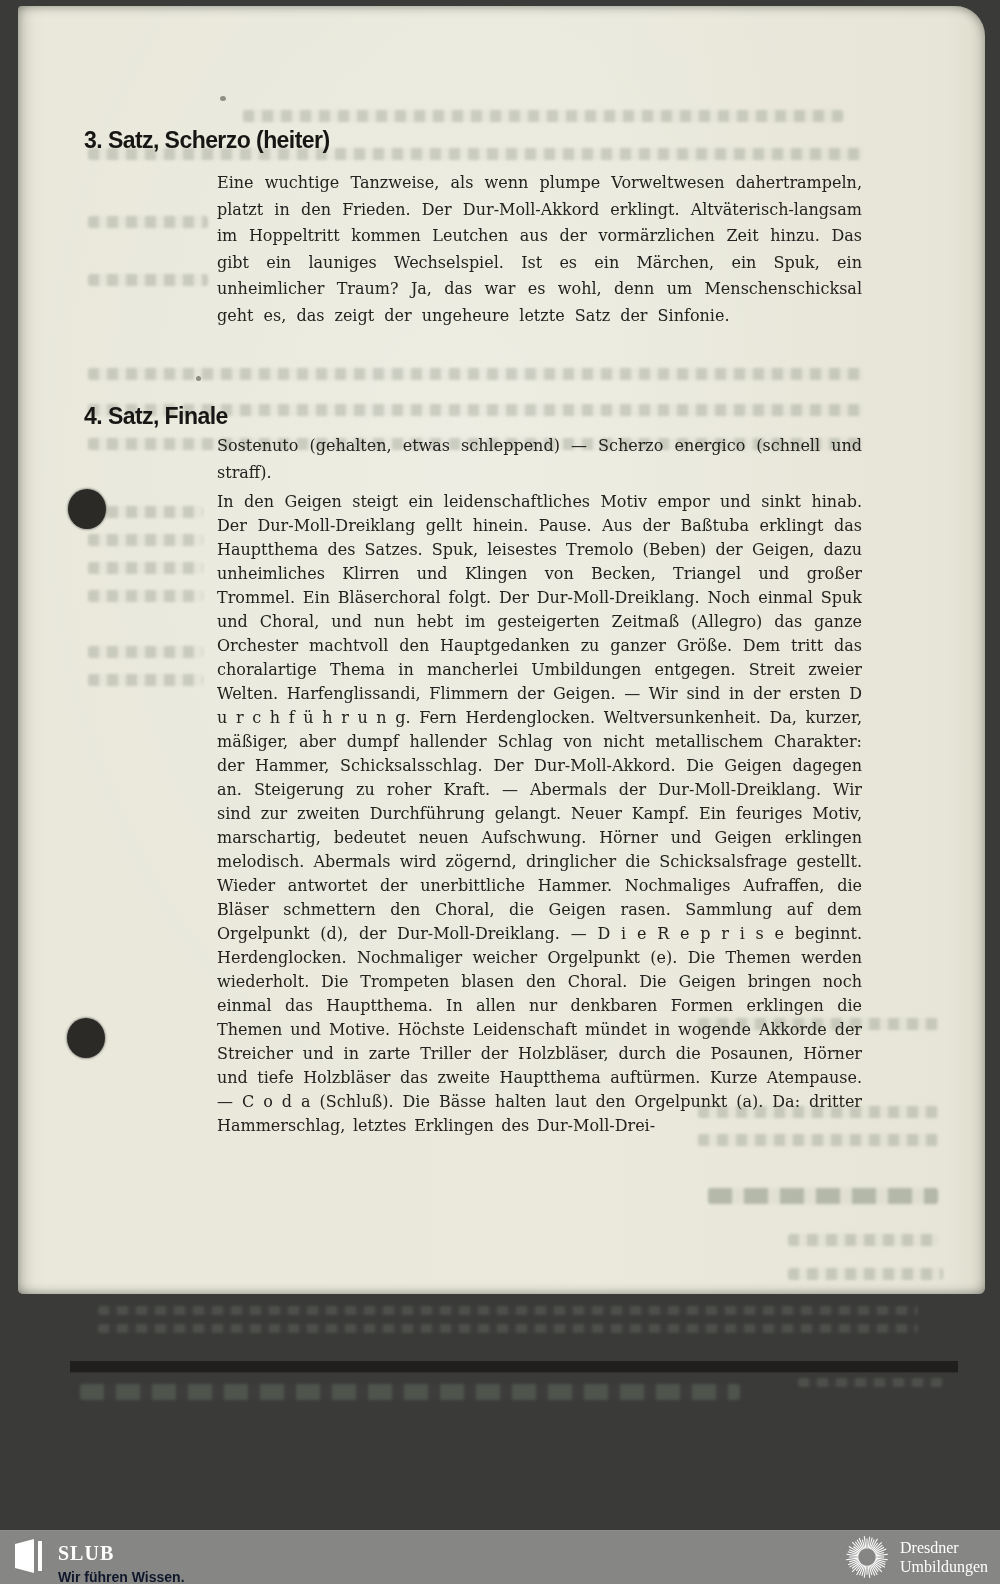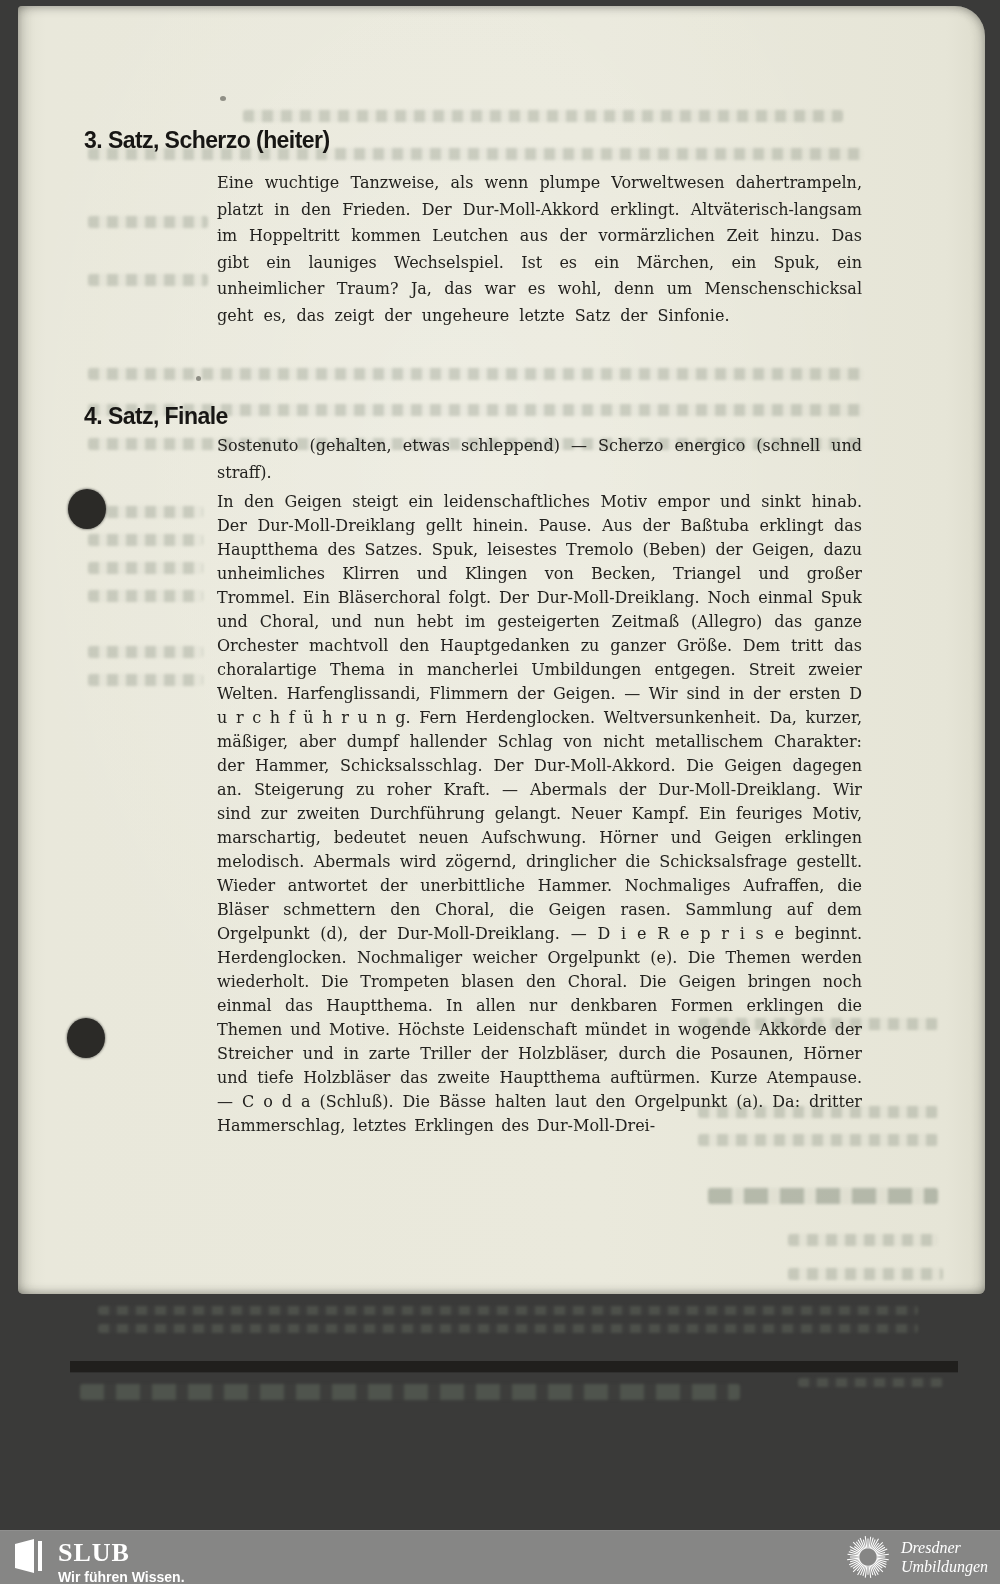--- a/index.html
+++ b/index.html
@@ -81,33 +81,33 @@
     left:0; bottom:0;
     width:1000px; height:54px;
     background:#868685;
     box-shadow:inset 0 1px 0 rgba(255,255,255,0.08);
   }
   .slub-block{ position:absolute; left:14px; top:9px; display:flex; }
   .slub-book{ width:32px; height:34px; margin-right:12px; }
   .slub-texts{ display:flex; flex-direction:column; }
   .slub-name{
     font-family:"Liberation Serif", serif;
-    font-weight:bold; font-size:26px; line-height:28px;
+    font-weight:bold; font-size:20px; line-height:28px;
     letter-spacing:1px; color:#ffffff;
   }
   .slub-tagline{
     font-family:"Liberation Sans", sans-serif;
     font-weight:bold; font-size:14px; line-height:16px;
-    color:#ffffff; margin-top:2px;
+    color:#0f172a; margin-top:2px;
   }
   .dp-block{ position:absolute; right:12px; top:4px; display:flex; align-items:center; }
   .dp-star{ width:46px; height:46px; margin-right:10px; }
   .dp-texts{
     font-family:"Liberation Serif", serif;
-    font-size:16px; line-height:19px; color:#ffffff;font-style:italic;
+    font-size:16px; line-height:19px; color:#ffffff;
   }
 </style>
 </head>
 <body>
 
 <div class="paper">
 
   <div class="g" style="left:225px; top:104px; width:600px;"></div>
   <div class="g" style="left:70px;  top:142px; width:775px;"></div>
   <div class="g" style="left:70px;  top:210px; width:120px;"></div>

